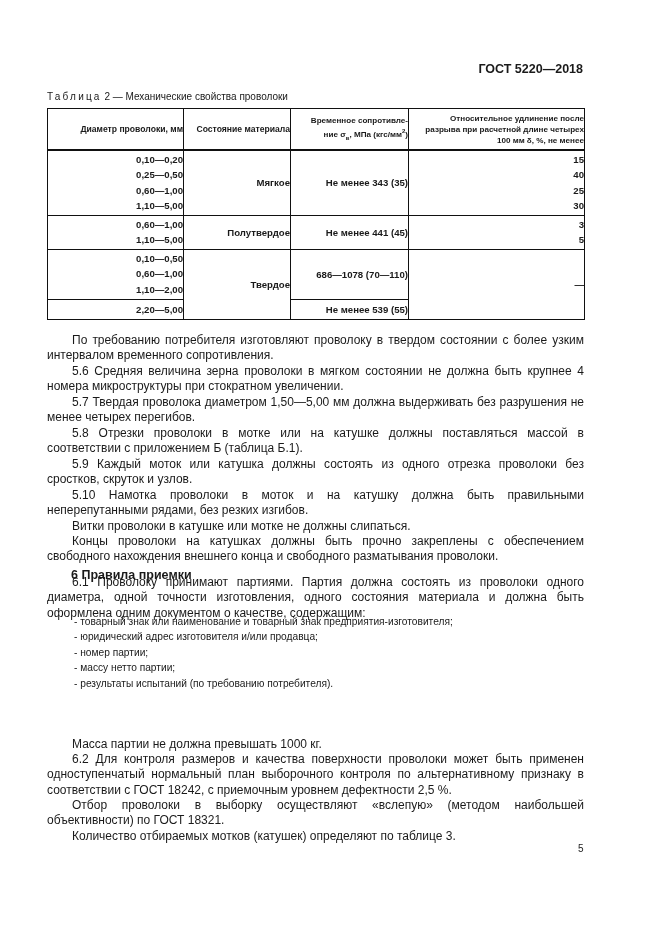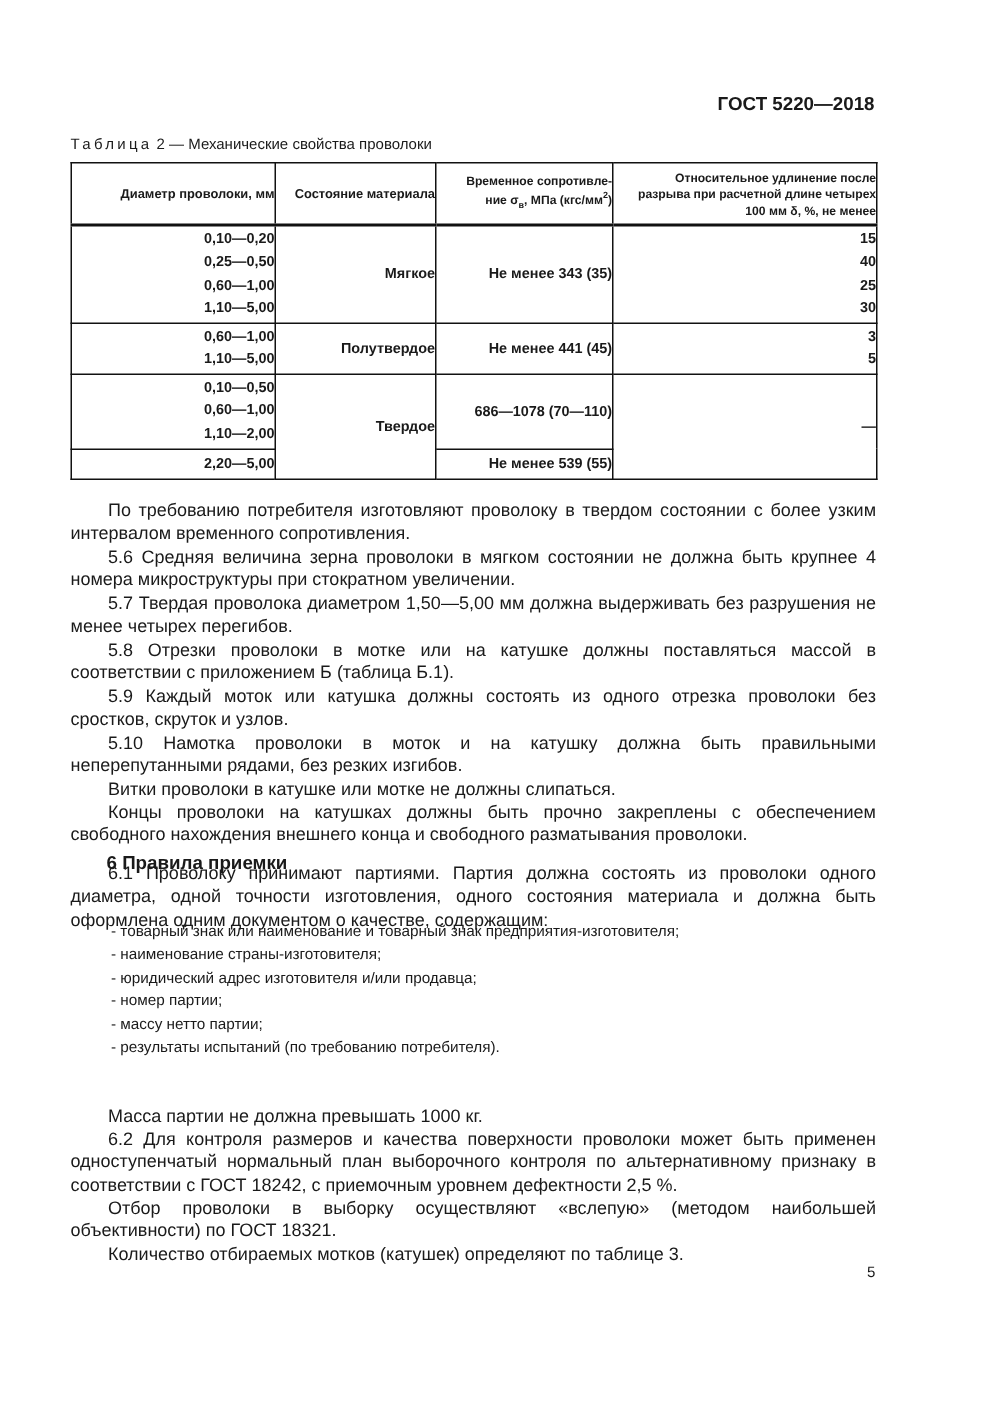--- a/index.html
+++ b/index.html
@@ -109,21 +109,20 @@
 <p class="p" style="top:488px"><span class="ind"></span><span>5.10 Намотка проволоки в моток и на катушку должна быть правильными неперепутанными рядами, без резких изгибов.</span></p>
 <p class="p" style="top:519px"><span class="ind"></span><span>Витки проволоки в катушке или мотке не должны слипаться.</span></p>
 <p class="p" style="top:534px"><span class="ind"></span><span>Концы проволоки на катушках должны быть прочно закреплены с обеспечением свободного нахождения внешнего конца и свободного разматывания проволоки.</span></p>
 
 <div class="heading">6 Правила приемки</div>
 
 <p class="p" style="top:575px"><span class="ind"></span><span>6.1 Проволоку принимают партиями. Партия должна состоять из проволоки одного диаметра, одной точности изготовления, одного состояния материала и должна быть оформлена одним документом о качестве, содержащим:</span></p>
 
 <ul class="list">
   <li>товарный знак или наименование и товарный знак предприятия-изготовителя;</li>
-  <li>наименование страны-изготовителя;</li>
   <li>юридический адрес изготовителя и/или продавца;</li>
   <li>номер партии;</li>
   <li>массу нетто партии;</li>
   <li>результаты испытаний (по требованию потребителя).</li>
 </ul>
 
 <p class="p" style="top:737px"><span class="ind"></span><span>Масса партии не должна превышать 1000 кг.</span></p>
 <p class="p" style="top:752px"><span class="ind"></span><span>6.2 Для контроля размеров и качества поверхности проволоки может быть применен одноступенчатый нормальный план выборочного контроля по альтернативному признаку в соответствии с ГОСТ 18242, с приемочным уровнем дефектности 2,5 %.</span></p>
 <p class="p" style="top:798px"><span class="ind"></span><span>Отбор проволоки в выборку осуществляют «вслепую» (методом наибольшей объективности) по ГОСТ 18321.</span></p>
 <p class="p" style="top:829px"><span class="ind"></span><span>Количество отбираемых мотков (катушек) определяют по таблице 3.</span></p>

